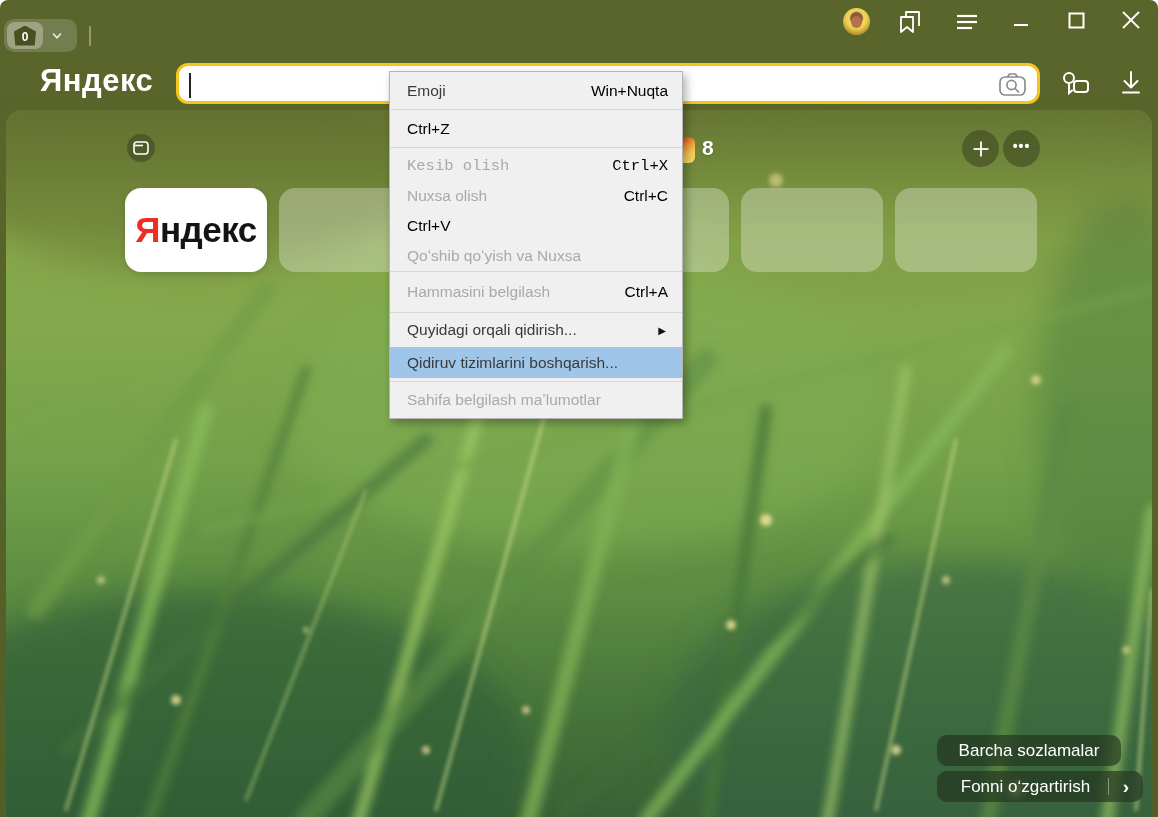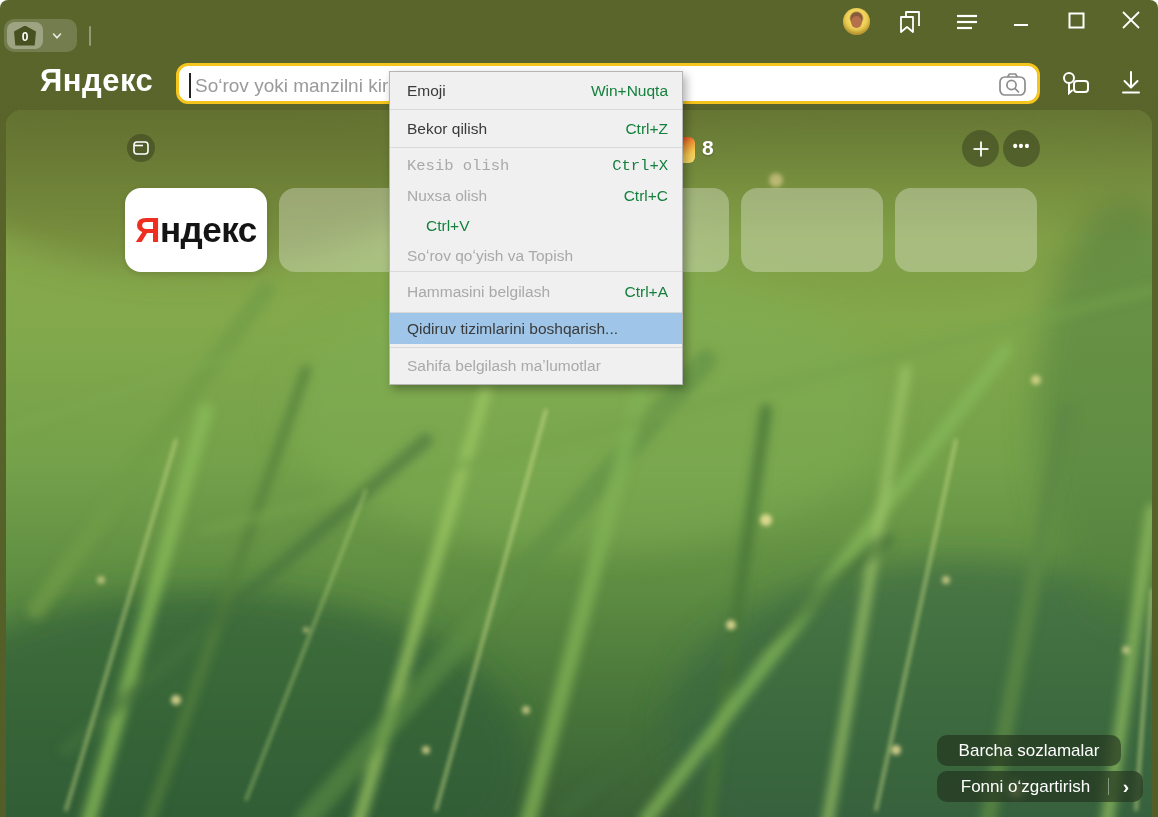--- a/index.html
+++ b/index.html
@@ -50,21 +50,21 @@
   .settings-btn{top:625px;width:184px;text-align:right;}
   .bg-btn{top:661px;width:206px;justify-content:flex-start;}
   .bg-btn .lbl{flex:1;text-align:center;padding-left:6px;}
   .bg-btn .vdiv{width:1px;height:17px;background:rgba(255,255,255,.40);}
   .bg-btn .chev{width:34px;text-align:center;font-size:19px;font-weight:bold;line-height:1;}
   
   .ctx-menu{position:absolute;left:389px;top:71px;width:294px;z-index:50;background:#f0f0f0;
     border:1px solid #b5b5b5;box-shadow:3px 4px 9px rgba(0,0,0,.32);box-sizing:border-box;}
   .mi{display:flex;align-items:center;padding:0 14px 0 17px;font-size:15.5px;color:#3a3a3a;}
   .mi .lbl{flex:1;white-space:nowrap;}
-  .mi .sc{color:#15803d;margin-left:19px;}
+  .mi .sc{color:#000000;}
   .mi.disabled{color:#a9a9a9;}
   .mi.hl{background:#9fc6e8;justify-content:center;}
   .mi .arrow{color:#111;font-size:10px;margin-right:2px;}
   .h37{height:37px}.h30{height:30px}.h40{height:40px}.h34{height:34px}.h31{height:31px}.h36{height:36px}
   .menu-sep{height:1px;background:#d9d9d9;}
 </style>
 </head>
 <body>
 
 <div class="window">
@@ -196,21 +196,20 @@
     <svg class="tab-chevron" viewBox="0 0 10 10">
       <path d="M1.5 3 L5 6.8 L8.5 3" fill="none" stroke="rgba(255,255,255,.85)" stroke-width="1.6" stroke-linecap="round"></path>
     </svg>
   </div>
   <div class="pill-divider"></div>
 
   <div class="logo">Яндекс</div>
 
   <div class="search-bar">
     <div class="search-caret"></div>
-    <input class="search-input" type="text" placeholder="Soʻrov yoki manzilni kir" style="">
     <svg class="cam-icon" width="29" height="26" viewBox="0 0 29 26">
       <rect x="2" y="6" width="25" height="18" rx="5" fill="none" stroke="#8c8c8c" stroke-width="1.7"></rect>
       <path d="M9.5 6 L11.5 3 H17.5 L19.5 6" fill="none" stroke="#8c8c8c" stroke-width="1.7" stroke-linejoin="round"></path>
       <circle cx="13.5" cy="14" r="4.6" fill="none" stroke="#8c8c8c" stroke-width="1.7"></circle>
       <line x1="17" y1="17.5" x2="20.5" y2="21" stroke="#8c8c8c" stroke-width="1.7" stroke-linecap="round"></line>
     </svg>
   </div>
 
   <svg class="chrome-ic" style="left:1058px;top:69px;" width="36" height="32" viewBox="0 0 36 32">
     <circle cx="11" cy="9" r="5" fill="none" stroke="#fff" stroke-width="2"></circle>
@@ -250,44 +249,47 @@
     <line x1="18" y1="2" x2="2" y2="18" stroke="#fff" stroke-width="1.8"></line>
   </svg>
 
   <div class="ctx-menu">
     <div class="mi h37">
       <span class="lbl">Emoji</span>
       <span class="sc">Win+Nuqta</span>
     </div>
     <div class="menu-sep"></div>
     <div class="mi h37">
-      <span class="lbl">Bekor qilish</span>
       <span class="sc">Ctrl+Z</span>
     </div>
     <div class="menu-sep"></div>
     <div class="mi h30 disabled" style="margin-top:3px;font-family:Liberation Mono, monospace;">
       <span class="lbl">Kesib olish</span>
       <span class="sc">Ctrl+X</span>
     </div>
     <div class="mi h30 disabled">
       <span class="lbl">Nuxsa olish</span>
       <span class="sc">Ctrl+C</span>
     </div>
     <div class="mi h30 disabled">
       <span class="sc">Ctrl+V</span>
     </div>
     <div class="mi h30 disabled">
-      <span class="lbl">Soʻrov qoʻyish va Topish</span>
+      <span class="lbl">Qoʻshib qoʻyish va Nuxsa</span>
     </div>
     <div class="menu-sep"></div>
     <div class="mi h40 disabled">
       <span class="lbl">Hammasini belgilash</span>
       <span class="sc">Ctrl+A</span>
     </div>
     <div class="menu-sep"></div>
+    <div class="mi h34">
+      <span class="lbl">Quyidagi orqali qidirish...</span>
+      <span class="arrow">▶</span>
+    </div>
     <div class="mi h31 hl">
       <span class="lbl">Qidiruv tizimlarini boshqarish...</span>
     </div>
     <div class="menu-sep" style="margin-top:3px;"></div>
     <div class="mi h36 disabled">
       <span class="lbl">Sahifa belgilash maʼlumotlar</span>
     </div>
   </div>
 
 </div>

